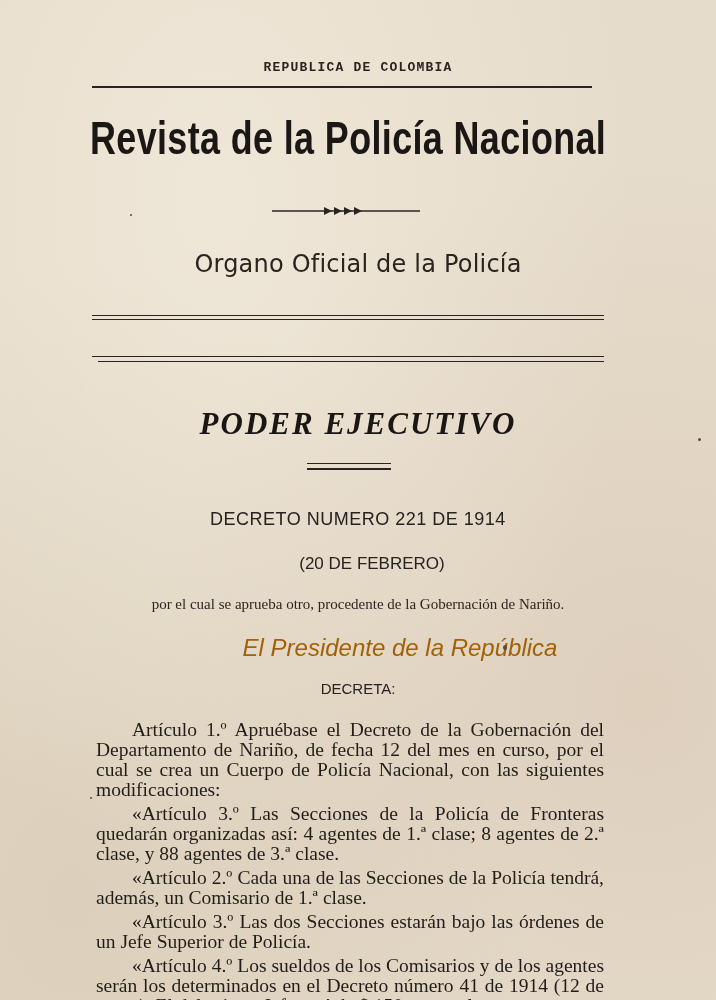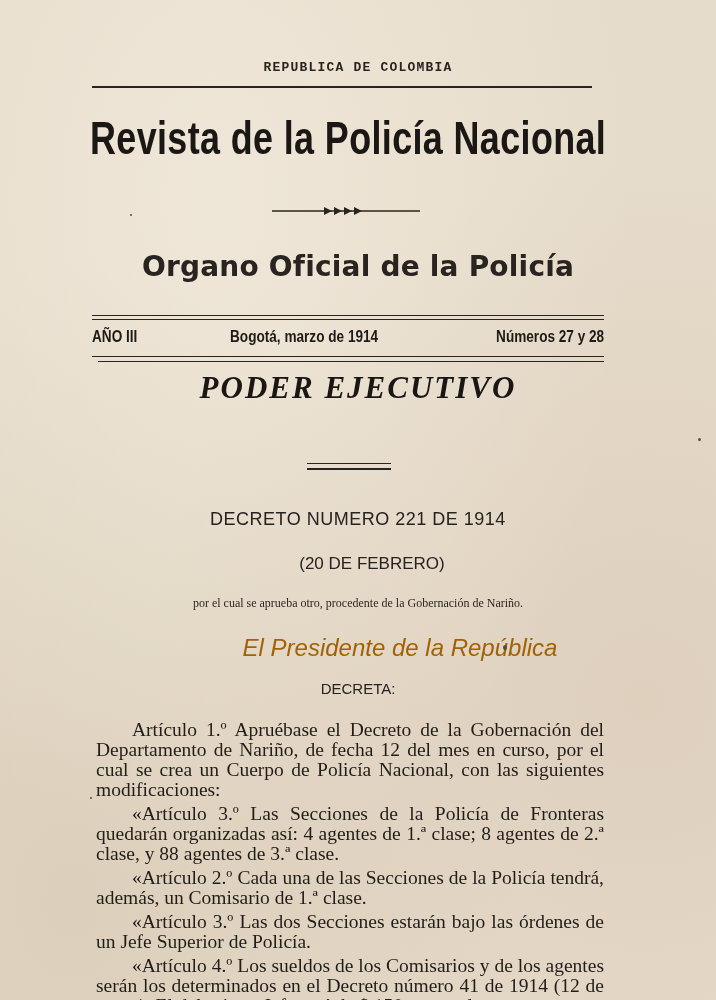--- a/index.html
+++ b/index.html
@@ -24,45 +24,45 @@
   .rule { position: absolute; background: #2a2420; }
   .title {
     top: 110px; left: 90px; width: 516px;
     font-family: "Liberation Sans Narrow", "Liberation Sans", sans-serif;
     font-weight: bold; font-size: 46px; line-height: 56px;
     transform: scaleX(0.78); transform-origin: left top;
     white-space: nowrap; color: #1b1714; letter-spacing: 0.5px;
   }
   .ornament { top: 204px; left: 272px; width: 148px; height: 14px; }
   .organo {
-    top: 250px; font-family: "DejaVu Sans", sans-serif; font-size: 28px;
-    font-weight: bold; color: #2a2420; letter-spacing: 0.2px;
+    top: 250px; font-family: "DejaVu Sans", sans-serif; font-size: 24px;
+    font-weight: normal; color: #2a2420; letter-spacing: 0.2px;
   }
   .issue-row {
     top: 328px; left: 92px; width: 512px; height: 24px;
     font-family: "Liberation Sans", sans-serif; font-weight: bold; font-size: 16px;
     color: #1e1a16;
   }
   .issue-row span { position: absolute; top: 0; transform: scaleX(0.85); white-space: nowrap; }
   .issue-year { left: 0; transform-origin: left top; }
   .issue-date { left: 138px; transform-origin: left top; }
   .issue-numbers { right: 0; transform-origin: right top; }
   .poder {
-    top: 370px; font-family: "Liberation Serif", serif; font-weight: bold; font-style: italic;
+    top: 406px; font-family: "Liberation Serif", serif; font-weight: bold; font-style: italic;
     font-size: 31px; letter-spacing: 2px; color: #1a1614;
   }
   .decreto-title {
     top: 509px; font-family: "Liberation Sans", sans-serif; font-size: 18px;
     letter-spacing: 0.5px; color: #262220;
   }
   .decreto-date {
     top: 554px; font-family: "Liberation Sans", sans-serif; font-size: 17px; color: #262220; margin-left: 14px;
   }
   .decreto-subtitle {
-    top: 596px; font-family: "Liberation Serif", serif; font-size: 12px; color: #2c2622;
+    top: 596px; font-family: "Liberation Serif", serif; font-size: 15px; color: #2c2622;
   }
   .presidente {
     top: 634px; font-family: "Liberation Sans", sans-serif; font-style: italic; font-size: 24px;
     color: #a16207;
     padding-left: 42px;
   }
   .decreta {
     top: 680px; font-family: "Liberation Sans", sans-serif; font-size: 15px; color: #262220;
   }
   .body-text {
@@ -90,25 +90,20 @@
     <polygon points="62,3 70,7 62,11" fill="#2a2420"></polygon>
     <polygon points="72,3 80,7 72,11" fill="#2a2420"></polygon>
     <polygon points="82,3 90,7 82,11" fill="#2a2420"></polygon>
   </svg>
 
   <div class="abs center organo">Organo Oficial de la Policía</div>
 
   <div class="rule" style="left:92px; top:315px; width:512px; height:1.2px;"></div>
   <div class="rule" style="left:92px; top:319px; width:512px; height:1.2px;"></div>
 
-  <div class="abs issue-row">
-    <span class="issue-year">AÑO III</span>
-    <span class="issue-date">Bogotá, marzo de 1914</span>
-    <span class="issue-numbers">Números 27 y 28</span>
-  </div>
 
   <div class="rule" style="left:92px; top:356px; width:512px; height:1.2px;"></div>
   <div class="rule" style="left:98px; top:361px; width:506px; height:1.2px;"></div>
 
   <div class="abs center poder">PODER EJECUTIVO</div>
 
   <div class="rule" style="left:307px; top:463px; width:84px; height:1.2px;"></div>
   <div class="rule" style="left:307px; top:468px; width:84px; height:1.5px;"></div>
 
   <div class="abs center decreto-title">DECRETO NUMERO 221 DE 1914</div>

